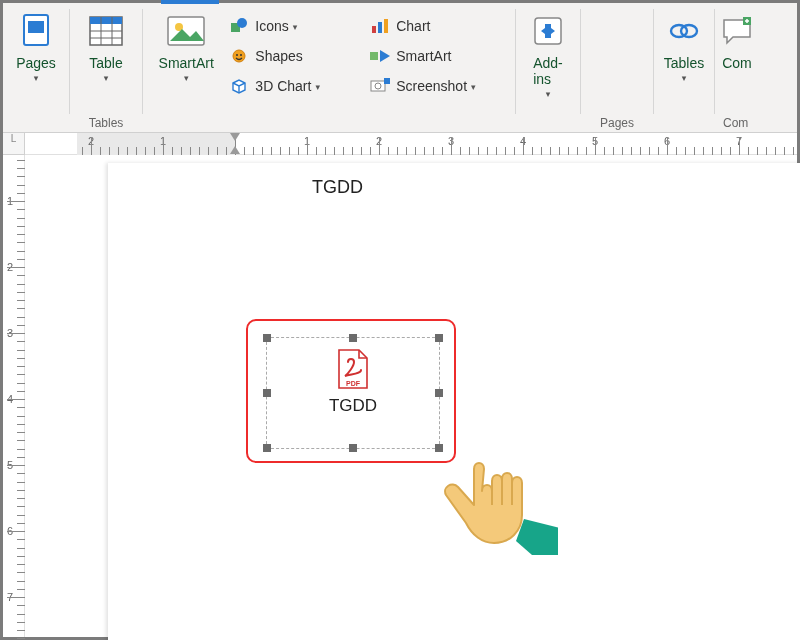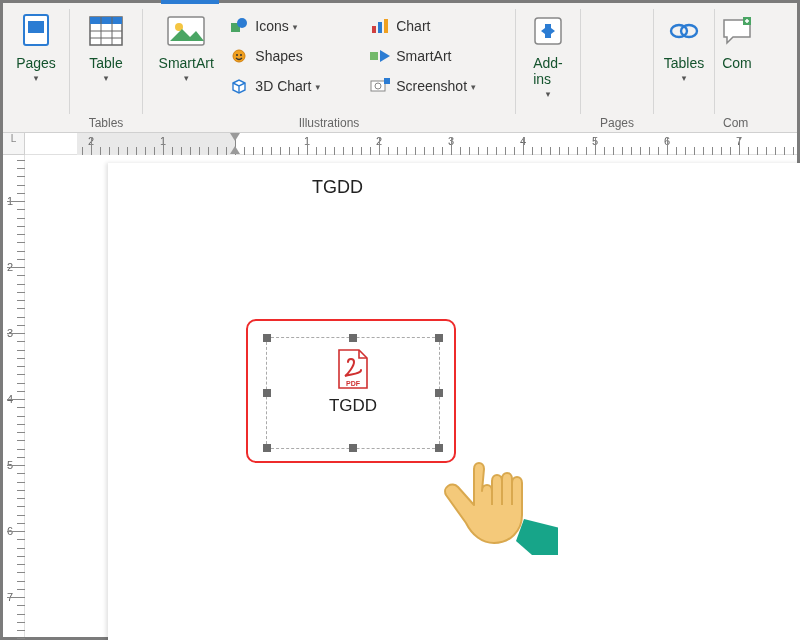--- a/index.html
+++ b/index.html
@@ -313,21 +313,20 @@
               <svg width="20" height="16" viewBox="0 0 20 16">
                 <rect x="1" y="3" width="14" height="10" fill="#fff" stroke="#888"></rect>
                 <circle cx="8" cy="8" r="3" fill="none" stroke="#888"></circle>
                 <rect x="14" y="0" width="6" height="6" fill="#2b7cd3"></rect>
               </svg>
             </span>
           <span>Screenshot</span>
           <span class="caret" style="margin-left:4px">▾</span>
         </div>
       </div>
-      <div class="group-label">Illustrations</div>
     </div>
     <div class="groupsep"></div>
 
     <div class="group" style="width:64px">
       <div class="bigbtn">
         <div class="iconbox">
           <svg width="34" height="34" viewBox="0 0 34 34">
               <rect x="4" y="4" width="26" height="26" rx="3" fill="#fff" stroke="#888" stroke-width="1.5"></rect>
               <path d="M10 17 L14 14 L14 10 L20 10 L20 14 L24 17 L20 20 L20 24 L14 24 L14 20 Z" fill="#2b7cd3"></path>
             </svg>

